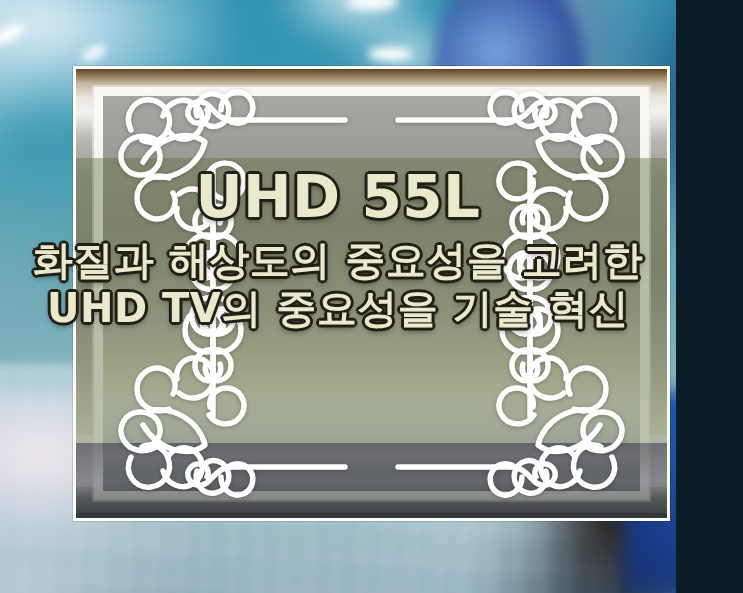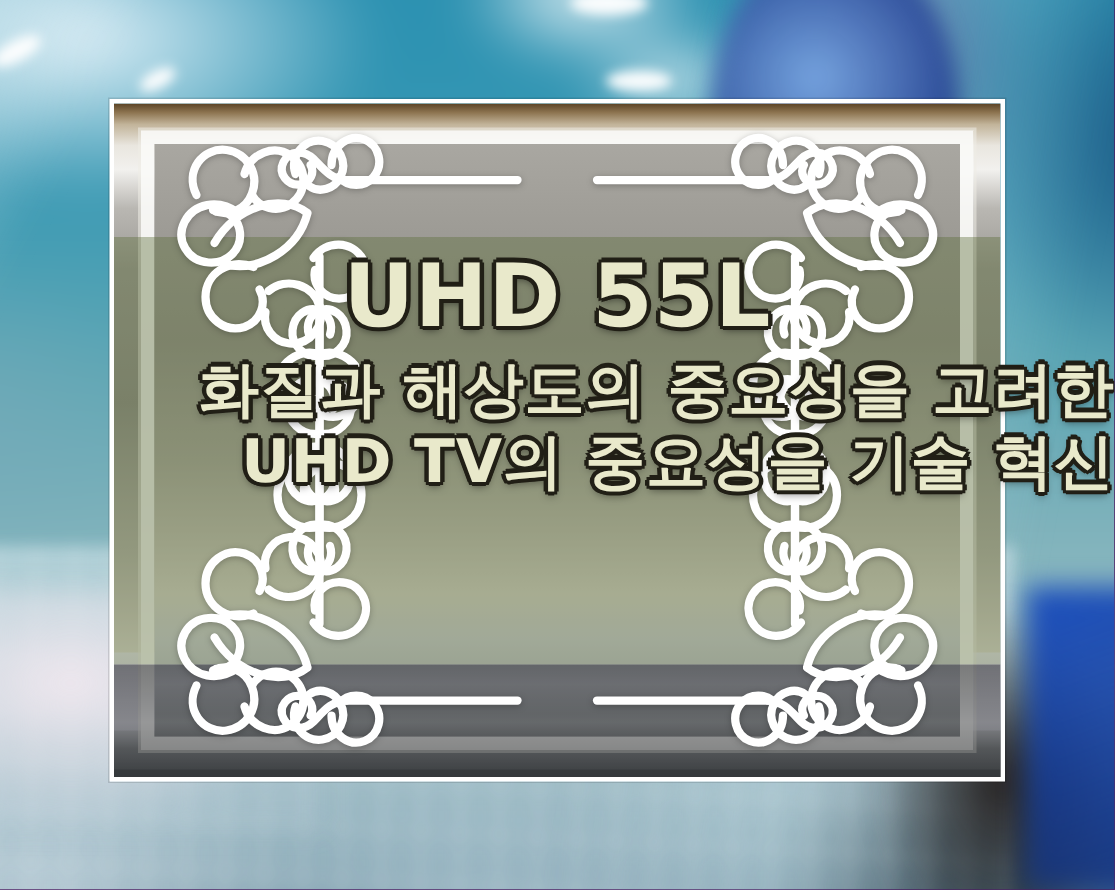--- a/index.html
+++ b/index.html
@@ -3,25 +3,25 @@
 <meta charset="utf-8">
 <title>UHD 55L</title>
 <style>
   html, body {
     margin: 0;
     padding: 0;
     background: #0b1c26;
   }
   #stage {
     position: relative;
-    width: 743px;
+    width: 676px;
     height: 593px;
     overflow: hidden;
     font-family: "DejaVu Sans", "Liberation Sans", sans-serif;
-    background: #a21caf;
+    background: #7f1d1d;
   }
 
   
   .bg-wrap {
     position: absolute;
     inset: -40px;
     overflow: hidden;
   }
   .bg-base {
     position: absolute;
@@ -306,21 +306,21 @@
     letter-spacing: 0.5px;
     line-height: 1.0;
     text-shadow:
       -2px -2px 0 #211f16, 2px -2px 0 #211f16,
       -2px  2px 0 #211f16, 2px  2px 0 #211f16,
       -3px  0   0 #211f16, 3px  0   0 #211f16,
        0   -3px 0 #211f16, 0    3px 0 #211f16,
        0 3px 6px rgba(0,0,0,0.55);
   }
   .t-title { font-size: 58px; margin-bottom: 14px; }
-  .t-sub   { font-size: 40px; margin-bottom: 8px; text-align: right; }
+  .t-sub   { font-size: 40px; margin-bottom: 8px; }
 </style>
 </head>
 <body>
 
 <div id="stage">
 
   <div class="bg-wrap">
     <div class="bg-base"></div>
     <div class="bg-streak"></div>
     <div class="bg-globe"></div>

